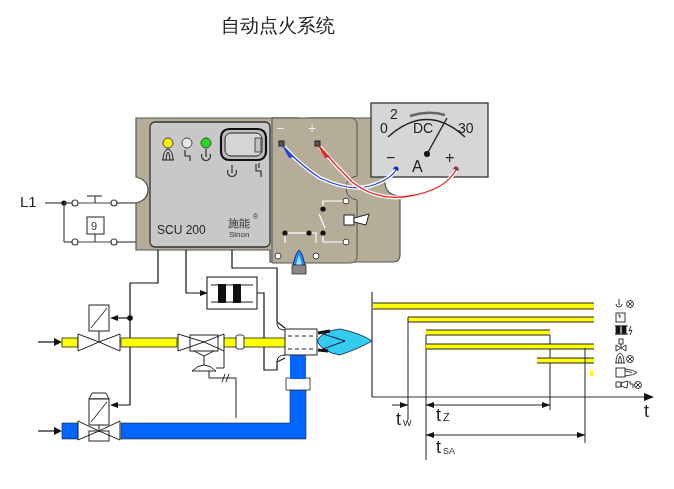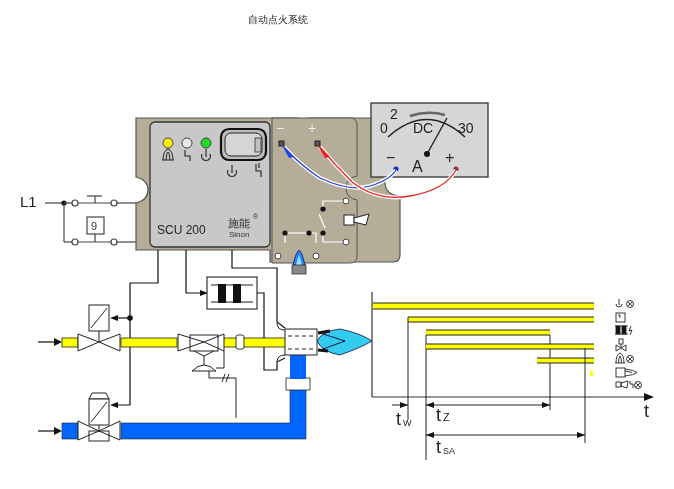--- a/index.html
+++ b/index.html
@@ -1,19 +1,19 @@
 <!DOCTYPE html>
 <html><head>
 <meta charset="utf-8">
 <style>
   html, body { margin:0; padding:0; background:#ffffff; }
   body { width:674px; height:489px; position:relative; overflow:hidden;
          font-family:"DejaVu Sans", sans-serif; }
   #title { position:absolute; left:0; width:556px; top:13px; text-align:center;
-           font-size:10px; color:#222; }
+           font-size:19px; color:#222; }
   svg { position:absolute; left:0; top:0; }
   .t { font-family:"Liberation Sans", sans-serif; }
 </style>
 </head>
 <body>
 
 <div id="title">自动点火系统</div>
 
 <svg width="674" height="489" viewBox="0 0 674 489">
 

